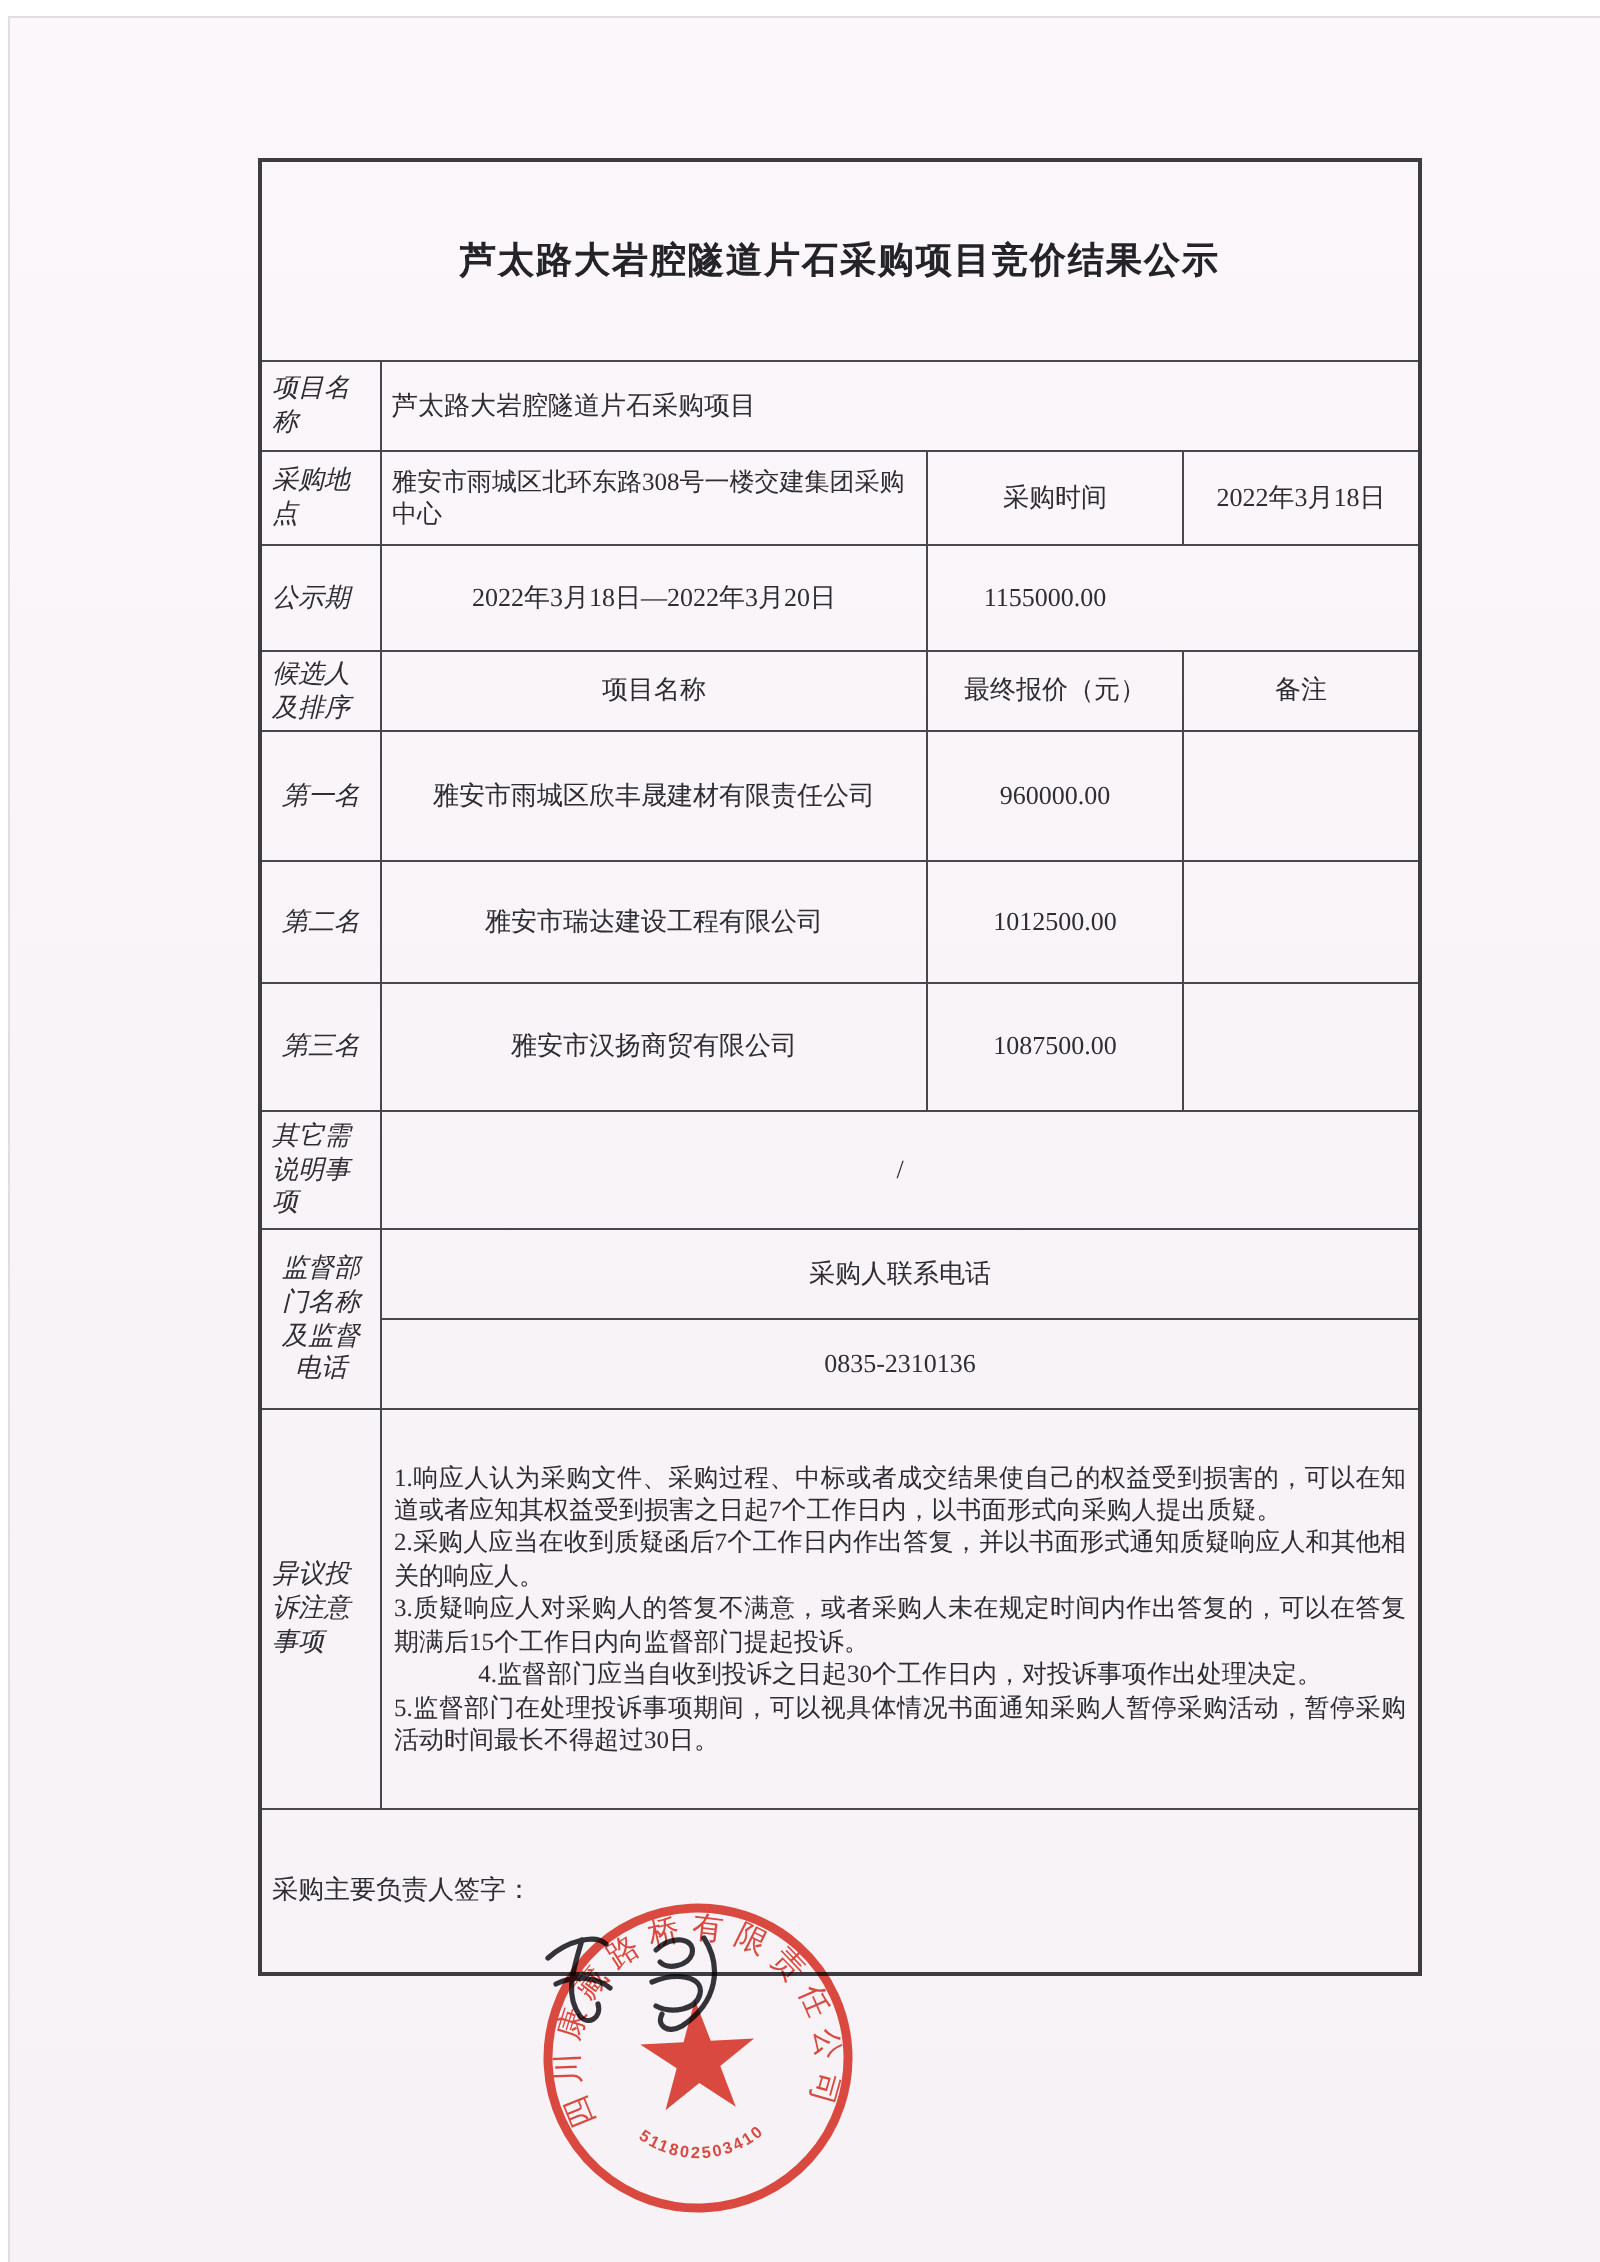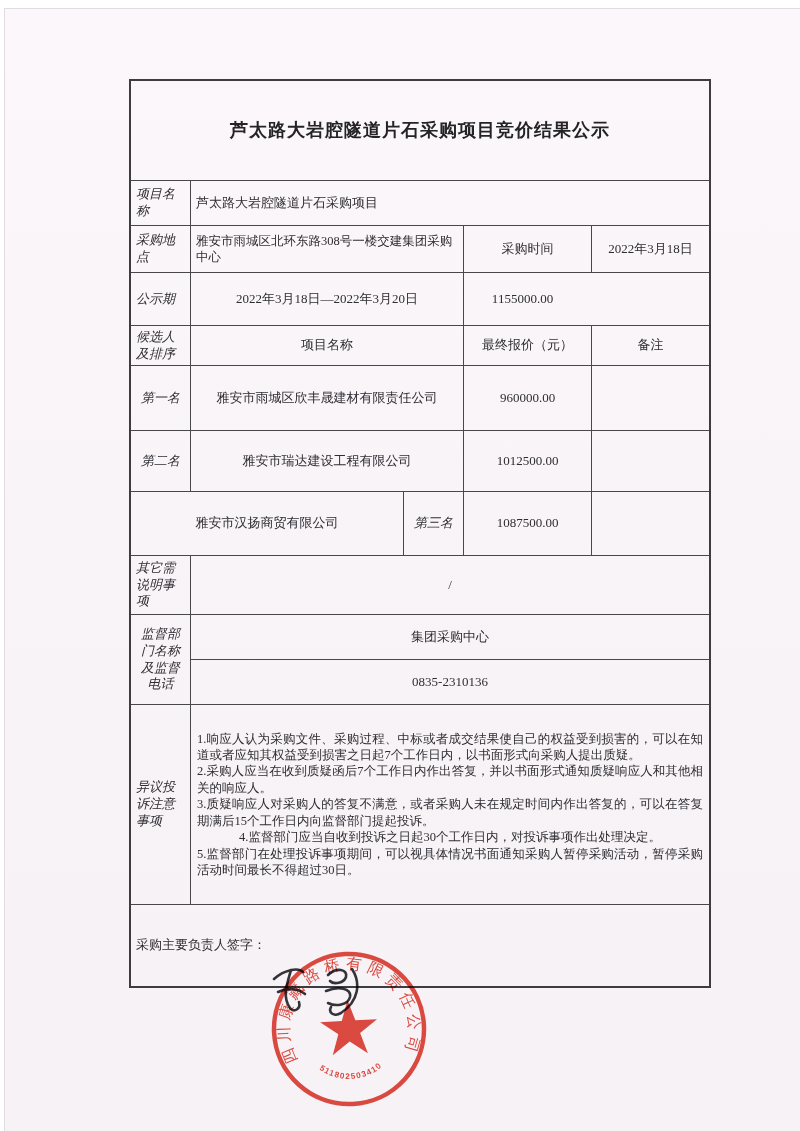--- a/index.html
+++ b/index.html
@@ -120,35 +120,35 @@
     </div>
 
     <div class="row r-second">
       <div class="cell w1 center">第二名</div>
       <div class="cell w2 center">雅安市瑞达建设工程有限公司</div>
       <div class="cell w3 center">1012500.00</div>
       <div class="cell w4 center end"></div>
     </div>
 
     <div class="row r-third">
+      <div class="cell w1 center">第三名</div>
       <div class="cell w2 center">雅安市汉扬商贸有限公司</div>
-      <div class="cell w1 center">第三名</div>
       <div class="cell w3 center">1087500.00</div>
       <div class="cell w4 center end"></div>
     </div>
 
     <div class="row r-other">
       <div class="cell w1">其它需说明事项</div>
       <div class="cell w234 center end">/</div>
     </div>
 
     <div class="row r-supervisor">
       <div class="cell w1 center">监督部门名称及监督电话</div>
       <div class="subcol end">
-        <div class="subcell first">集团采购中心</div>
+        <div class="subcell first">采购人联系电话</div>
         <div class="subcell">0835-2310136</div>
       </div>
     </div>
 
     <div class="row r-objection">
       <div class="cell w1">异议投诉注意事项</div>
       <div class="cell w234 end objection-text">
         <div>1.响应人认为采购文件、采购过程、中标或者成交结果使自己的权益受到损害的，可以在知道或者应知其权益受到损害之日起7个工作日内，以书面形式向采购人提出质疑。</div>
         <div>2.采购人应当在收到质疑函后7个工作日内作出答复，并以书面形式通知质疑响应人和其他相关的响应人。</div>
         <div>3.质疑响应人对采购人的答复不满意，或者采购人未在规定时间内作出答复的，可以在答复期满后15个工作日内向监督部门提起投诉。</div>

